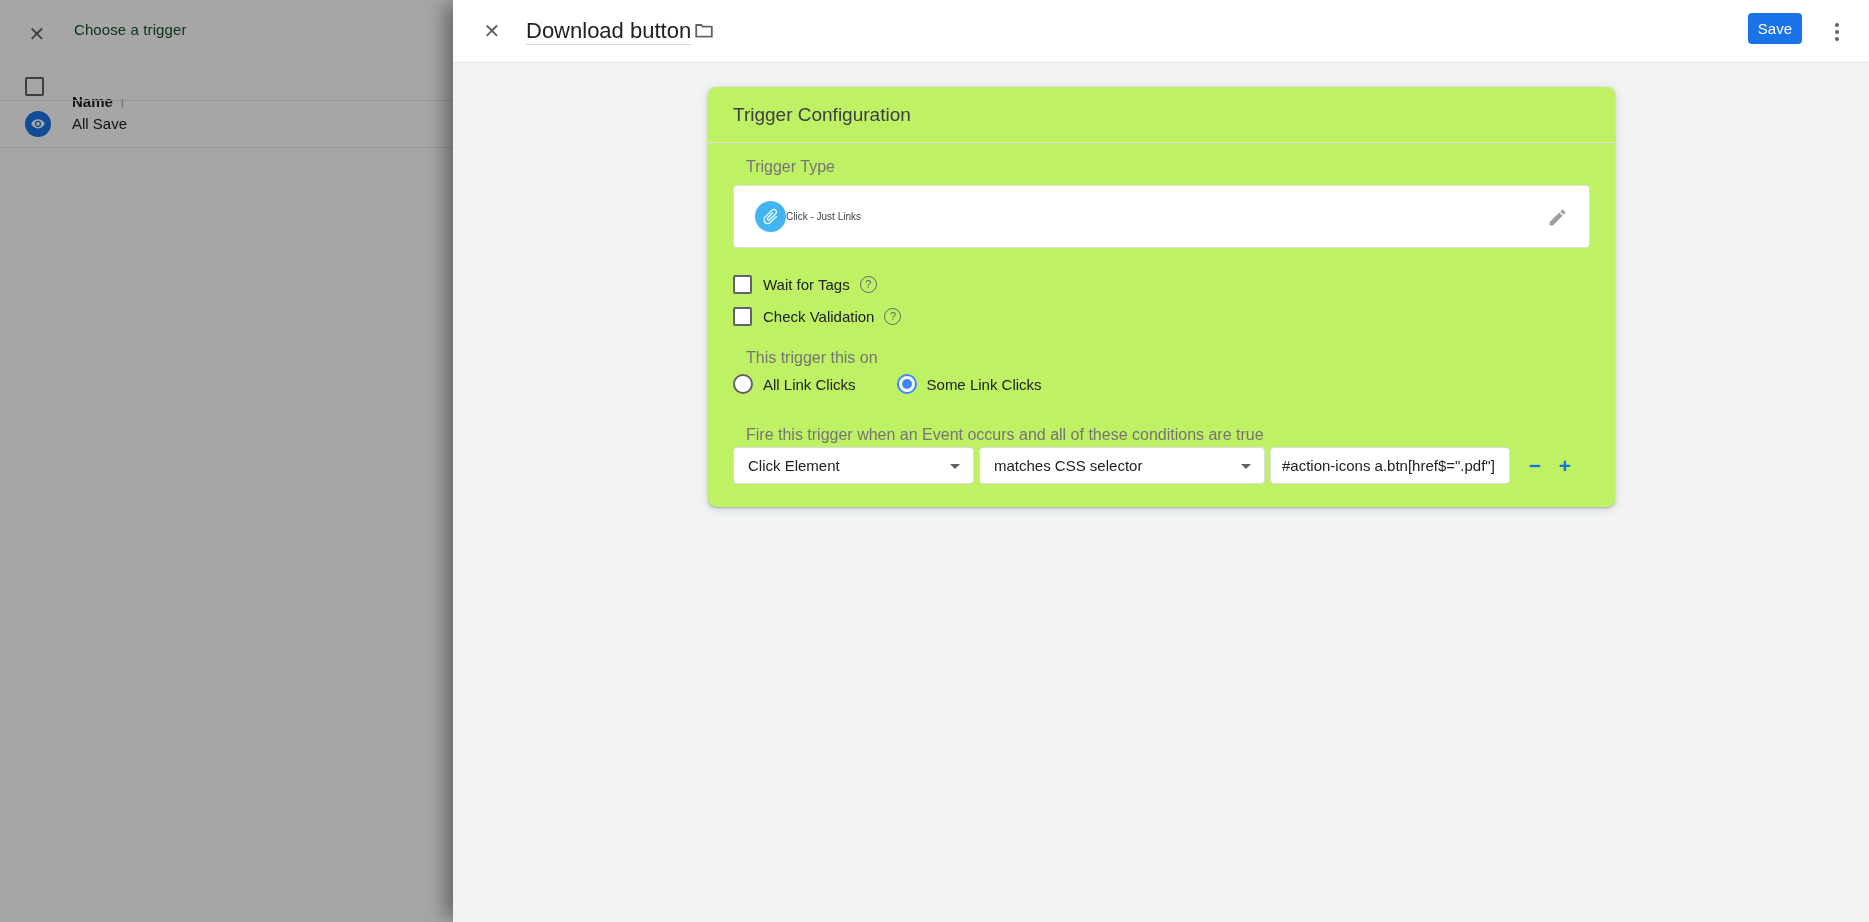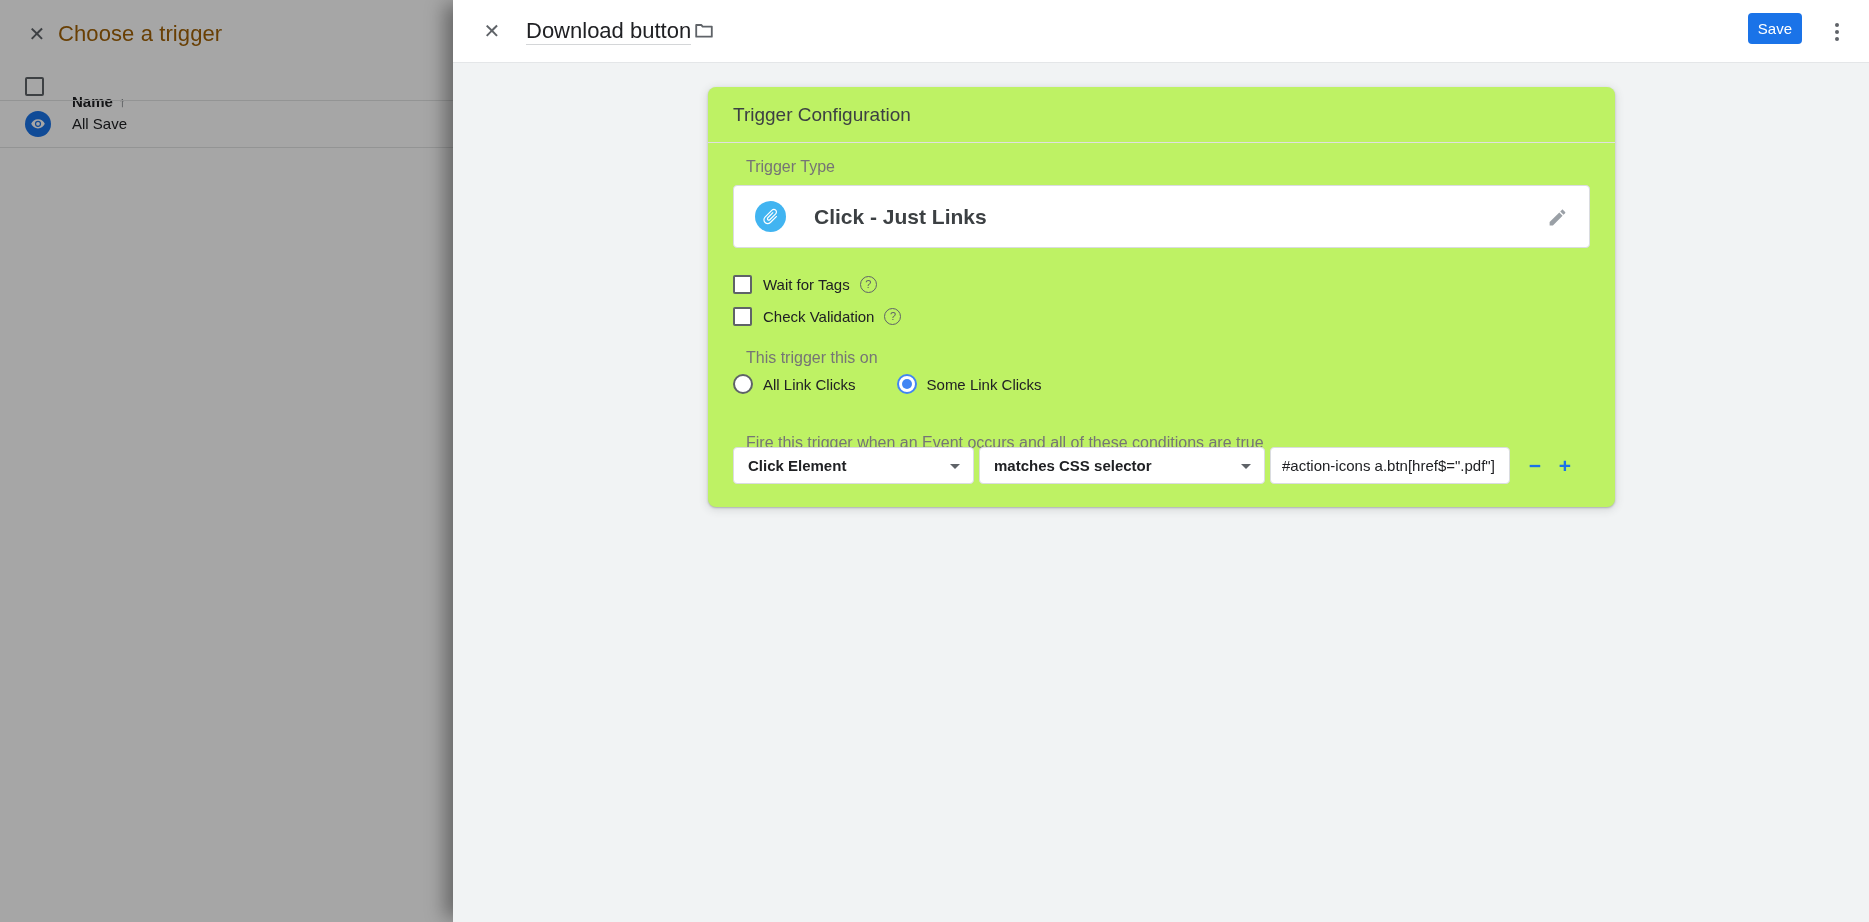--- a/index.html
+++ b/index.html
@@ -12,22 +12,22 @@
   
   .picker {
     position:absolute; left:0; top:0; width:453px; height:922px;
     background:#ffffff; z-index:1;
   }
   .picker-close {
     position:absolute; left:24px; top:21px; width:26px; height:26px;
     font-size:20px; line-height:26px; text-align:center; color:#5f6368; cursor:pointer;
   }
   .picker-title {
-    position:absolute; left:58px; top:21px;
-    font-size:22px; color:#a16207; letter-spacing:.1px;
+    position:absolute; left:74px; top:21px;
+    font-size:15px; color:#14532d; letter-spacing:.1px;
   }
   .checkbox {
     width:19px; height:19px; border:2px solid #5f6368; border-radius:2px; background:#fff;
   }
   .picker-selectall { position:absolute; left:25px; top:77px; }
   .picker-name-header {
     position:absolute; left:72px; top:81px; font-size:15px; font-weight:bold; color:#202124;margin-top:12px;
   }
   .sort-arrow { font-size:14px; color:#5f6368; margin-left:6px; font-weight:normal; }
   .p-div1 { position:absolute; left:0; top:100px; width:100%; height:1px; background:#e2e3e4; }
@@ -81,21 +81,21 @@
   .type-box {
     position:absolute; left:25px; top:98px; width:857px; height:63px;
     border:1px solid #dadce0; border-radius:4px; background:#fff;
     display:flex; align-items:center; cursor:pointer;
   }
   .type-icon {
     width:31px; height:31px; border-radius:50%; background:#41b4f1;
     margin-left:21px; display:flex; align-items:center; justify-content:center; flex:none;
   }
   .type-icon svg { transform:rotate(45deg); }
-  .type-name { margin-left:28px; font-size:21px; font-weight:bold; color:#3c4043; }
+  .type-name { font-size:10px; font-weight:normal; color:#3c4043; }
   .pencil { position:absolute; right:21px; top:21px; width:21px; height:21px; cursor:pointer; }
 
   .opt-row { position:absolute; left:25px; display:flex; align-items:center; }
   .opt-row .checkbox { cursor:pointer; }
   .opt1 { top:188px; } .opt2 { top:220px; }
   .opt-label { margin-left:11px; font-size:15px; color:#202124; cursor:pointer;text-align:right; }
   .help {
     margin-left:10px; width:17px; height:17px; border:1.5px solid #5f6368; border-radius:50%;
     font-size:11px; line-height:14px; text-align:center; color:#5f6368; cursor:pointer; flex:none;
   }
@@ -106,26 +106,26 @@
     position:relative; cursor:pointer; flex:none;
   }
   .radio.selected { border-color:#4285f4; }
   .radio.selected::after {
     content:""; position:absolute; left:3px; top:3px; width:10px; height:10px;
     border-radius:50%; background:#4285f4;
   }
   .radio-label { margin-left:10px; font-size:15px; color:#202124; cursor:pointer; }
   .radio-gap { margin-left:41px; }
 
-  .lbl-cond { top:339px; width:830px;margin-top:8px; }
+  .lbl-cond { top:339px; width:830px; }
   .cond-row { position:absolute; left:25px; top:360px; display:flex; align-items:center; }
   .dd {
     height:37px; border:1px solid #dadce0; border-radius:4px; background:#fff;
     display:flex; align-items:center; padding:0 14px; font-size:15px; color:#202124;
-    position:relative; cursor:pointer; margin-right:5px;font-weight:bold;
+    position:relative; cursor:pointer; margin-right:5px;
   }
   .dd-variable { width:241px; } .dd-operator { width:286px; }
   .caret {
     position:absolute; right:13px; top:16px; width:0; height:0;
     border-left:5px solid transparent; border-right:5px solid transparent; border-top:5px solid #5f6368;
   }
   .cond-input {
     width:240px; height:37px; border:1px solid #dadce0; border-radius:4px;
     padding:0 11px; font-size:15px; color:#202124; font-family:inherit; background:#fff;
   }

